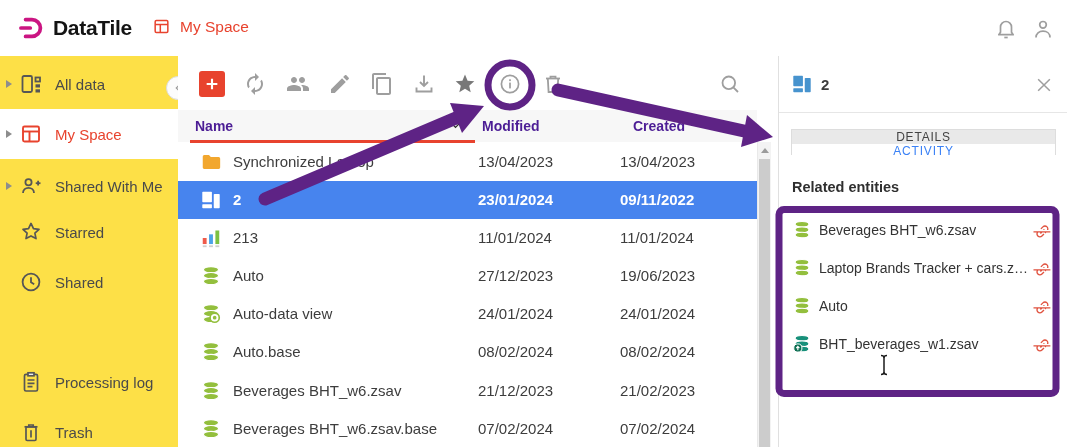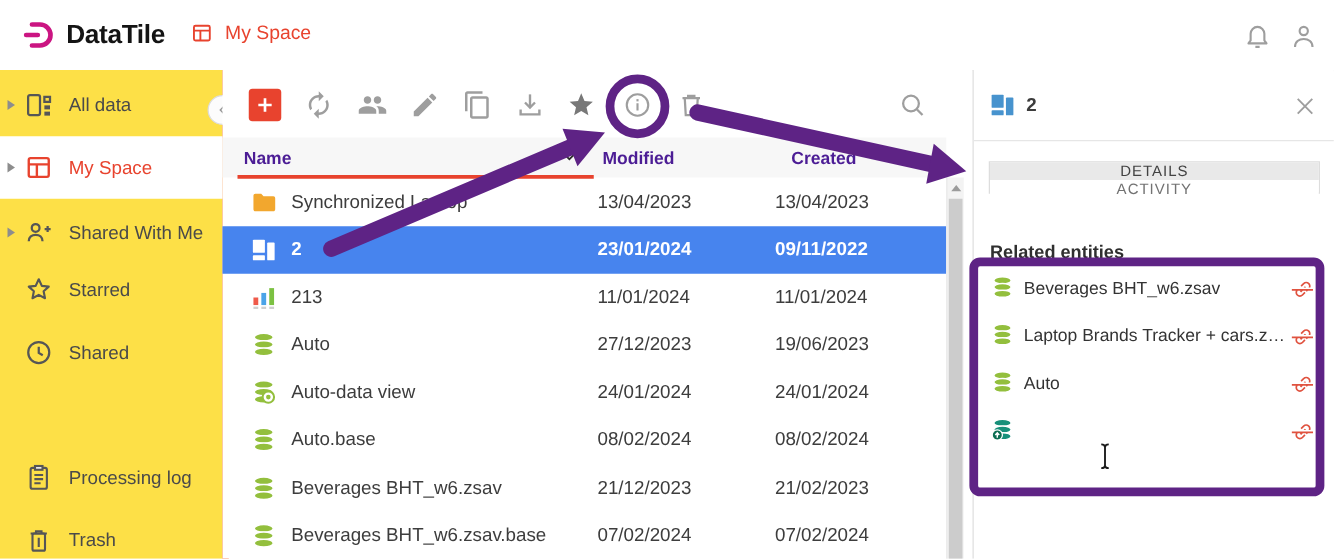--- a/index.html
+++ b/index.html
@@ -56,22 +56,22 @@
   
   .panel{left:778px;top:56px;width:289px;height:391px;background:#fff;border-left:1px solid #e0e0e0;}
   .p-ic{position:absolute;left:12px;top:17px;width:22px;height:22px;}
   .p-title{position:absolute;left:42px;top:20px;font-size:15px;font-weight:700;color:#3c3c3c;}
   .p-close{position:absolute;left:255px;top:19px;width:20px;height:20px;color:#9e9e9e;cursor:pointer;}
   .p-div{position:absolute;left:0;top:56px;width:289px;height:1px;background:#e6e6e6;}
   .tabs{position:absolute;left:12px;top:73px;width:263px;height:24px;display:flex;border:1px solid #ddd;flex-direction:column;}
   .tab{flex:1;display:flex;align-items:center;justify-content:center;font-size:12px;
        letter-spacing:0.8px;cursor:pointer;}
   .tab.active{background:#e9e9e9;color:#424242;font-weight:500;}
-  .tab.inactive{background:#fff;color:#737373;}
-  .rel-title{position:absolute;left:13px;top:138px;font-size:14.5px;font-weight:700;color:#2f2f2f;}
+  .tab.inactive{background:#fff;color:#3b82f6;}
+  .rel-title{position:absolute;left:13px;top:123px;font-size:14.5px;font-weight:700;color:#2f2f2f;}
   .rel-list{position:absolute;left:0;top:155px;width:289px;}
   .rel-row{position:relative;height:38px;cursor:default;}
   .rel-row .ric{position:absolute;left:13px;top:9px;width:20px;height:20px;}
   .rel-row .rlabel{position:absolute;left:40px;top:11px;font-size:14px;color:#333;
                    white-space:nowrap;overflow:hidden;max-width:210px;}
   .rel-row .unlink{position:absolute;left:252px;top:9px;width:20px;height:20px;cursor:pointer;}
 
   .overlay{left:0;top:0;width:1067px;height:447px;pointer-events:none;z-index:50;}
 </style>
 </head>
@@ -430,20 +430,21 @@
         </svg>
       <span class="rlabel">Auto</span>
       <svg class="unlink" viewBox="-2 -2 28 28">
           <use href="#s-unlink"></use>
         </svg>
     </div>
     <div class="rel-row">
       <svg class="ric" viewBox="0 0 24 24">
           <use href="#s-db-pub"></use>
         </svg>
+      <span class="rlabel">BHT_beverages_w1.zsav</span>
       <svg class="unlink" viewBox="-2 -2 28 28">
           <use href="#s-unlink"></use>
         </svg>
     </div>
   </div>
 
   <svg class="abs" style="left:99px;top:298px" width="12" height="22" viewBox="0 0 12 22">
     <g stroke="#1a1a1a" stroke-width="1.5" fill="none">
       <path d="M3 1.5c2 0 3 .8 3 2.2 0-1.4 1-2.2 3-2.2"></path>
       <path d="M6 3v16"></path>

